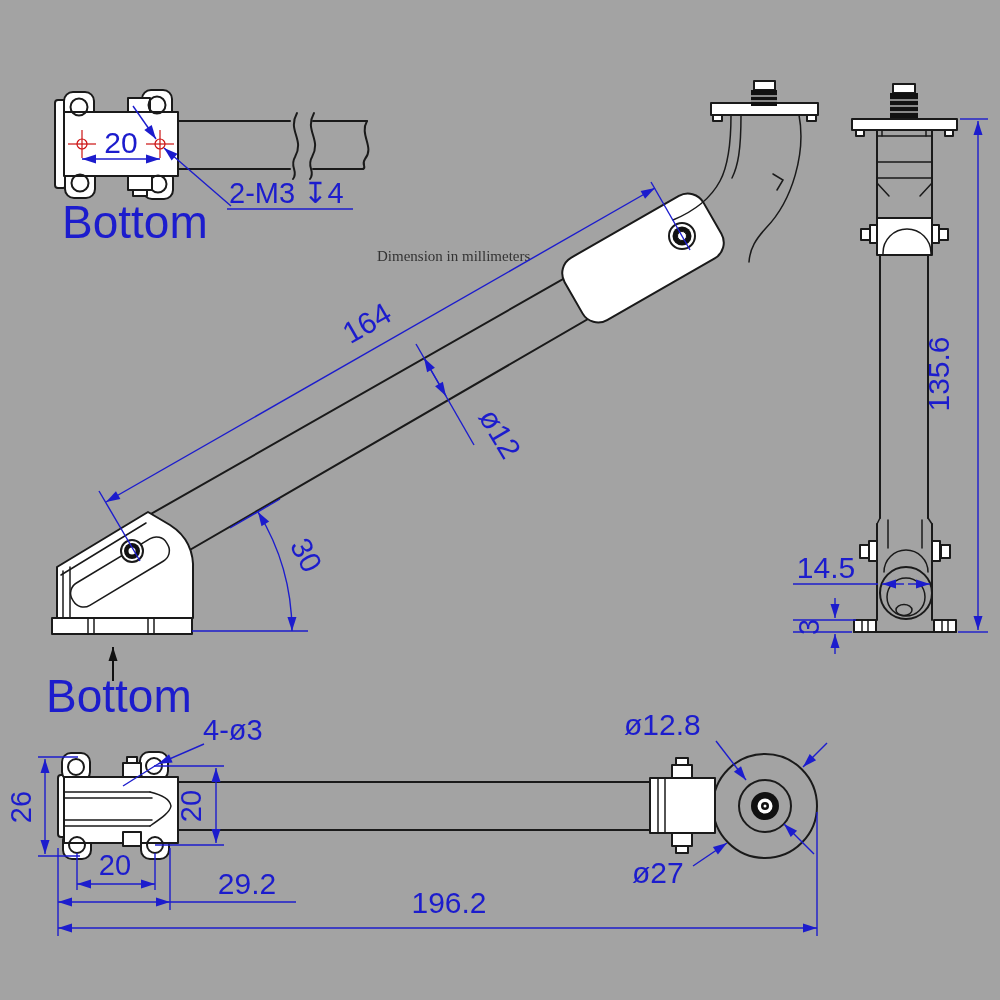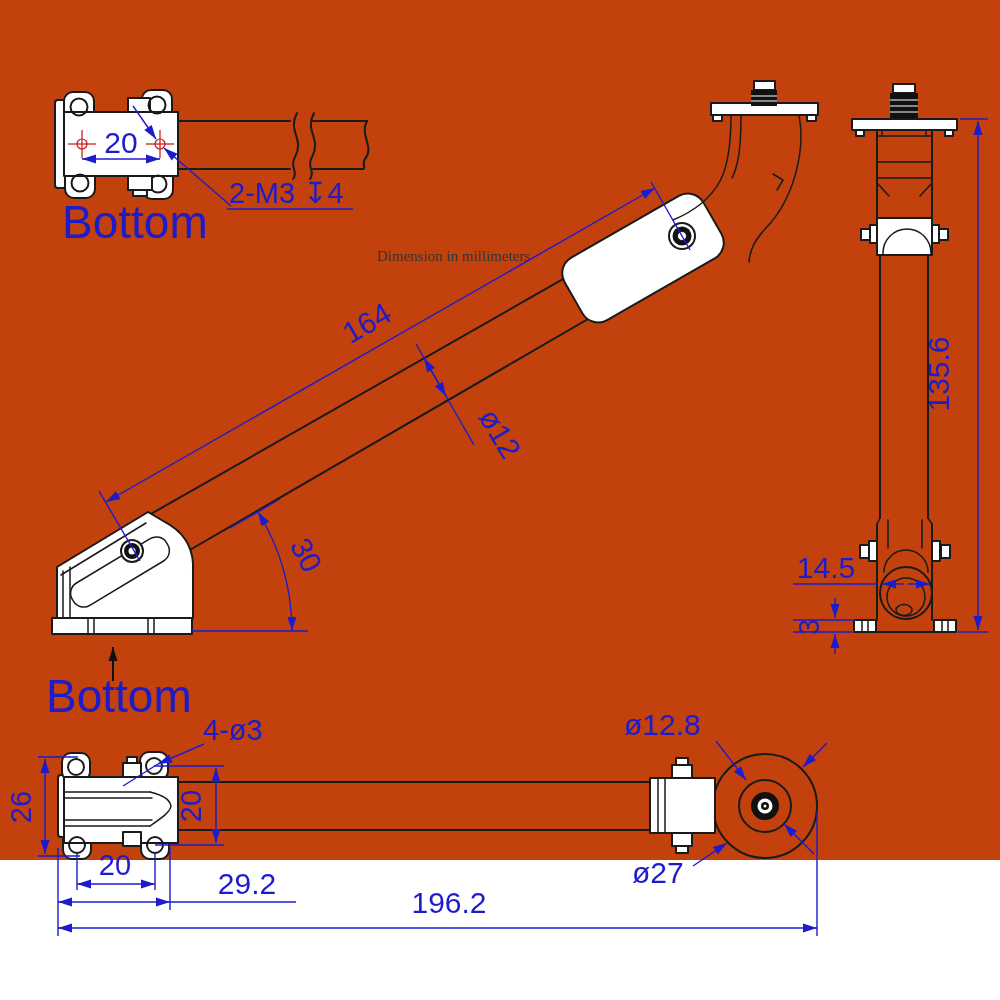--- a/index.html
+++ b/index.html
@@ -1,16 +1,16 @@
 <!DOCTYPE html>
 <html><head>
 <meta charset="utf-8">
 <style>
   html,body{margin:0;padding:0;background:#ffffff;width:1000px;height:1000px;overflow:hidden;}
-  #stage{position:relative;width:1000px;height:860px;background:#c2410c;}
+  #stage{position:relative;width:1000px;height:1000px;background:#a3a3a3;}
   svg{position:absolute;left:0;top:0;}
   .ol{stroke:#1a1a1a;stroke-width:2;fill:none;stroke-linecap:round;stroke-linejoin:round;}
   .olf{stroke:#1a1a1a;stroke-width:2;fill:#ffffff;stroke-linejoin:round;}
   .det{stroke:#1a1a1a;stroke-width:1.5;fill:none;stroke-linecap:round;}
   .blk{fill:#111111;stroke:none;}
   .dim{stroke:#1c1ccd;stroke-width:1.4;fill:none;}
   .red{stroke:#cc1111;stroke-width:1.2;fill:none;}
   text{font-family:"Liberation Sans","DejaVu Sans",sans-serif;fill:#1c1ccd;}
   .t30{font-size:30px;}
   .t29{font-size:29px;}

